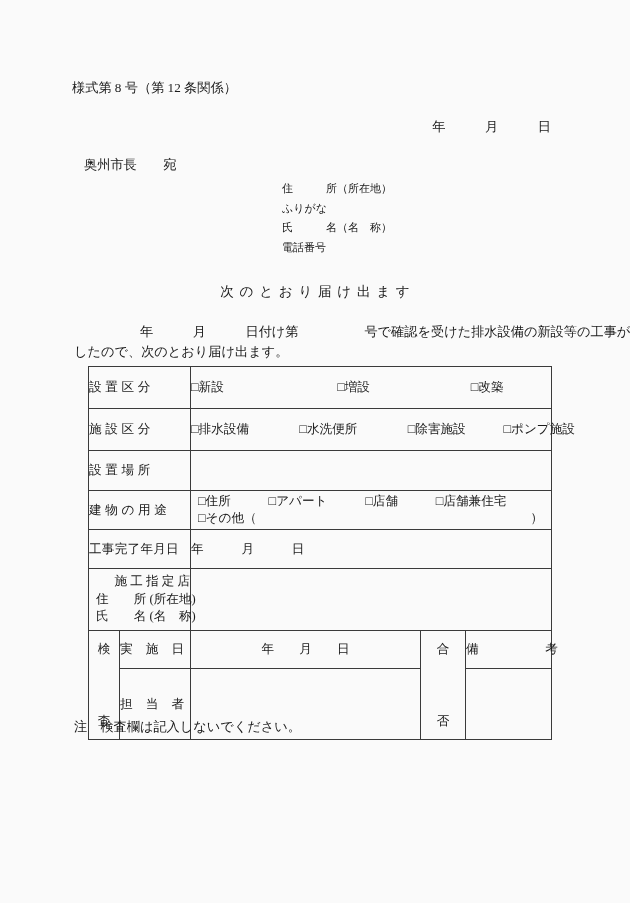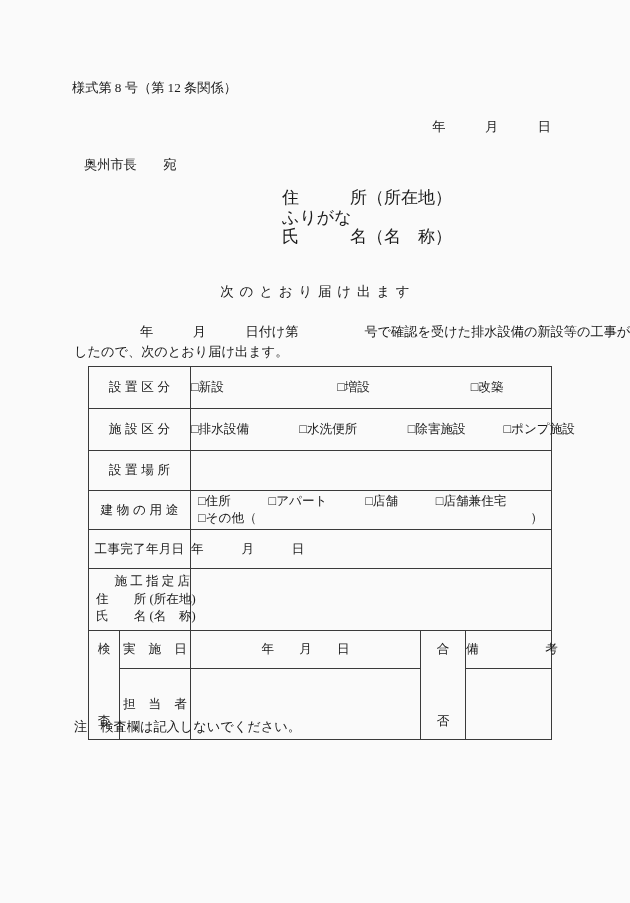--- a/index.html
+++ b/index.html
@@ -40,22 +40,22 @@
   #addressee {
     left: 84px;
     top: 156px;
     font-size: 13.2px;
   }
 
   
   #applicant-block {
     position: absolute;
     left: 282px;
-    top: 188px;
-    font-size: 17px;
+    top: 179px;
+    font-size: 11px;
     line-height: 19.6px;
   }
   #applicant-block div { white-space: pre; }
 
   
   #doc-title {
     left: 0;
     top: 283px;
     width: 630px;
     text-align: center;
@@ -86,21 +86,21 @@
     font-size: 12.6px;
   }
   #form-table td {
     border: 1px solid #3a3a3a;
     padding: 0;
     vertical-align: middle;
     font-size: 12.6px;
     color: #1a1a1a;
   }
   .lbl {
-    text-align: center;
+    text-align: left;
     white-space: pre;
     letter-spacing: 0.02em;
   }
   .cellpad { padding: 0 6px; }
 
   .opts {
     white-space: pre;
     padding-left: 7px;
   }
   .opts-2line {
@@ -148,20 +148,21 @@
   <div class="t" id="form-code">様式第 8 号（第 12 条関係）</div>
 
   <div class="t" id="date-line-top">年　　　月　　　日</div>
 
   <div class="t" id="addressee">奥州市長　　宛</div>
 
   <div id="applicant-block">
     <div>住　　　所（所在地）</div>
     <div>ふりがな</div>
     <div>氏　　　名（名　称）</div>
+    <div>電話番号</div>
   </div>
 
   <div class="t" id="doc-title">次のとおり届け出ます</div>
 
   <div id="body-paragraph">
     <span class="ln">　　　　　年　　　月　　　日付け第　　　　　号で確認を受けた排水設備の新設等の工事が完了</span>
     <span class="ln">したので、次のとおり届け出ます。</span>
   </div>
 
   <table id="form-table">

